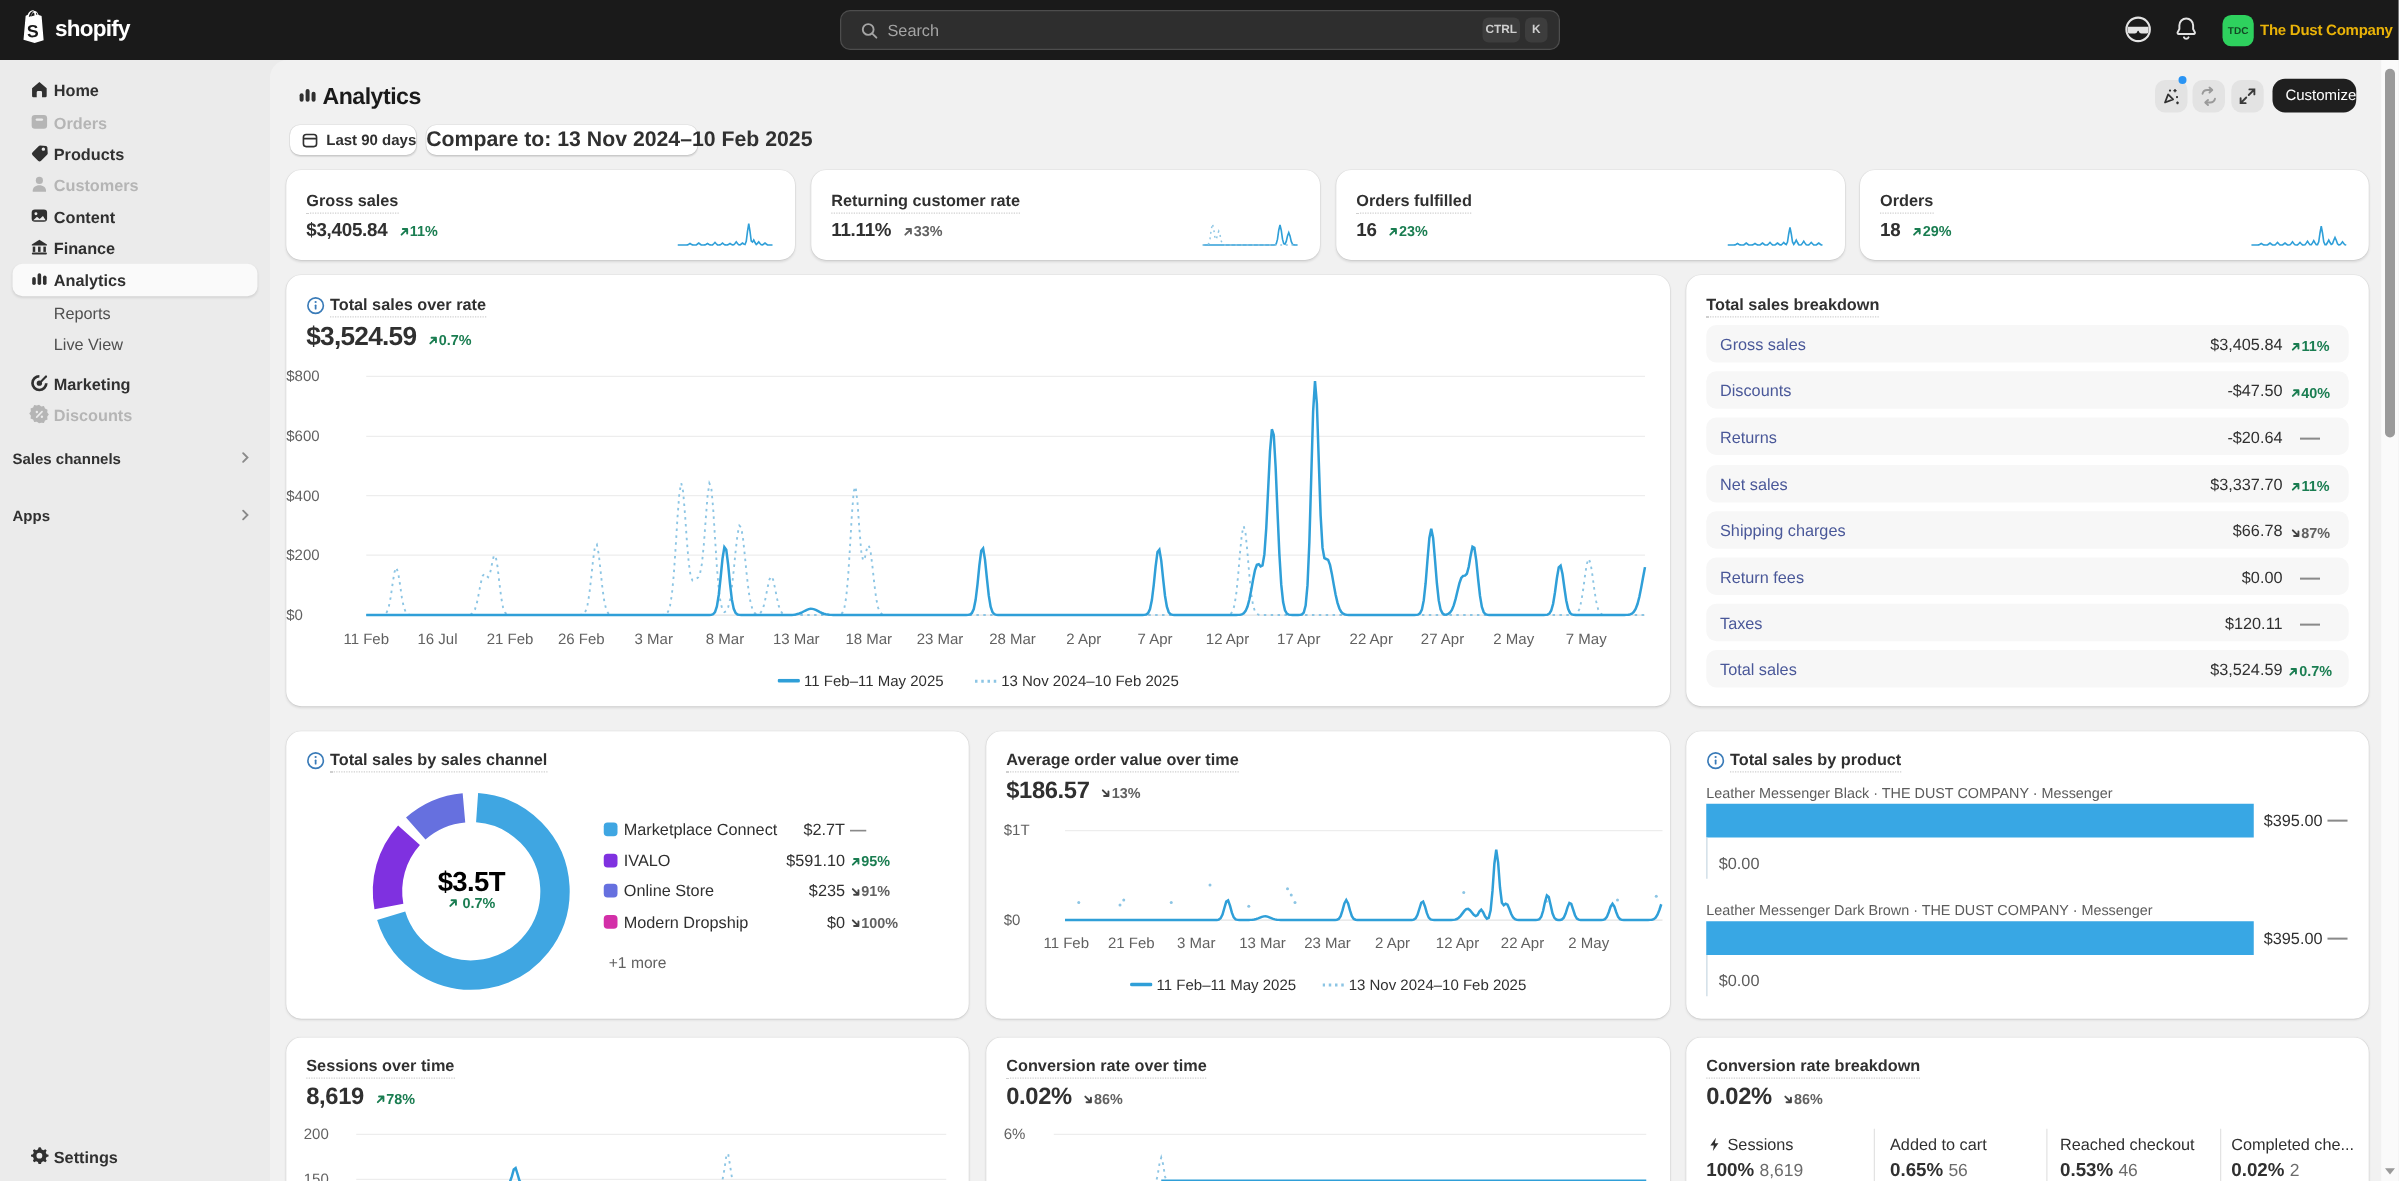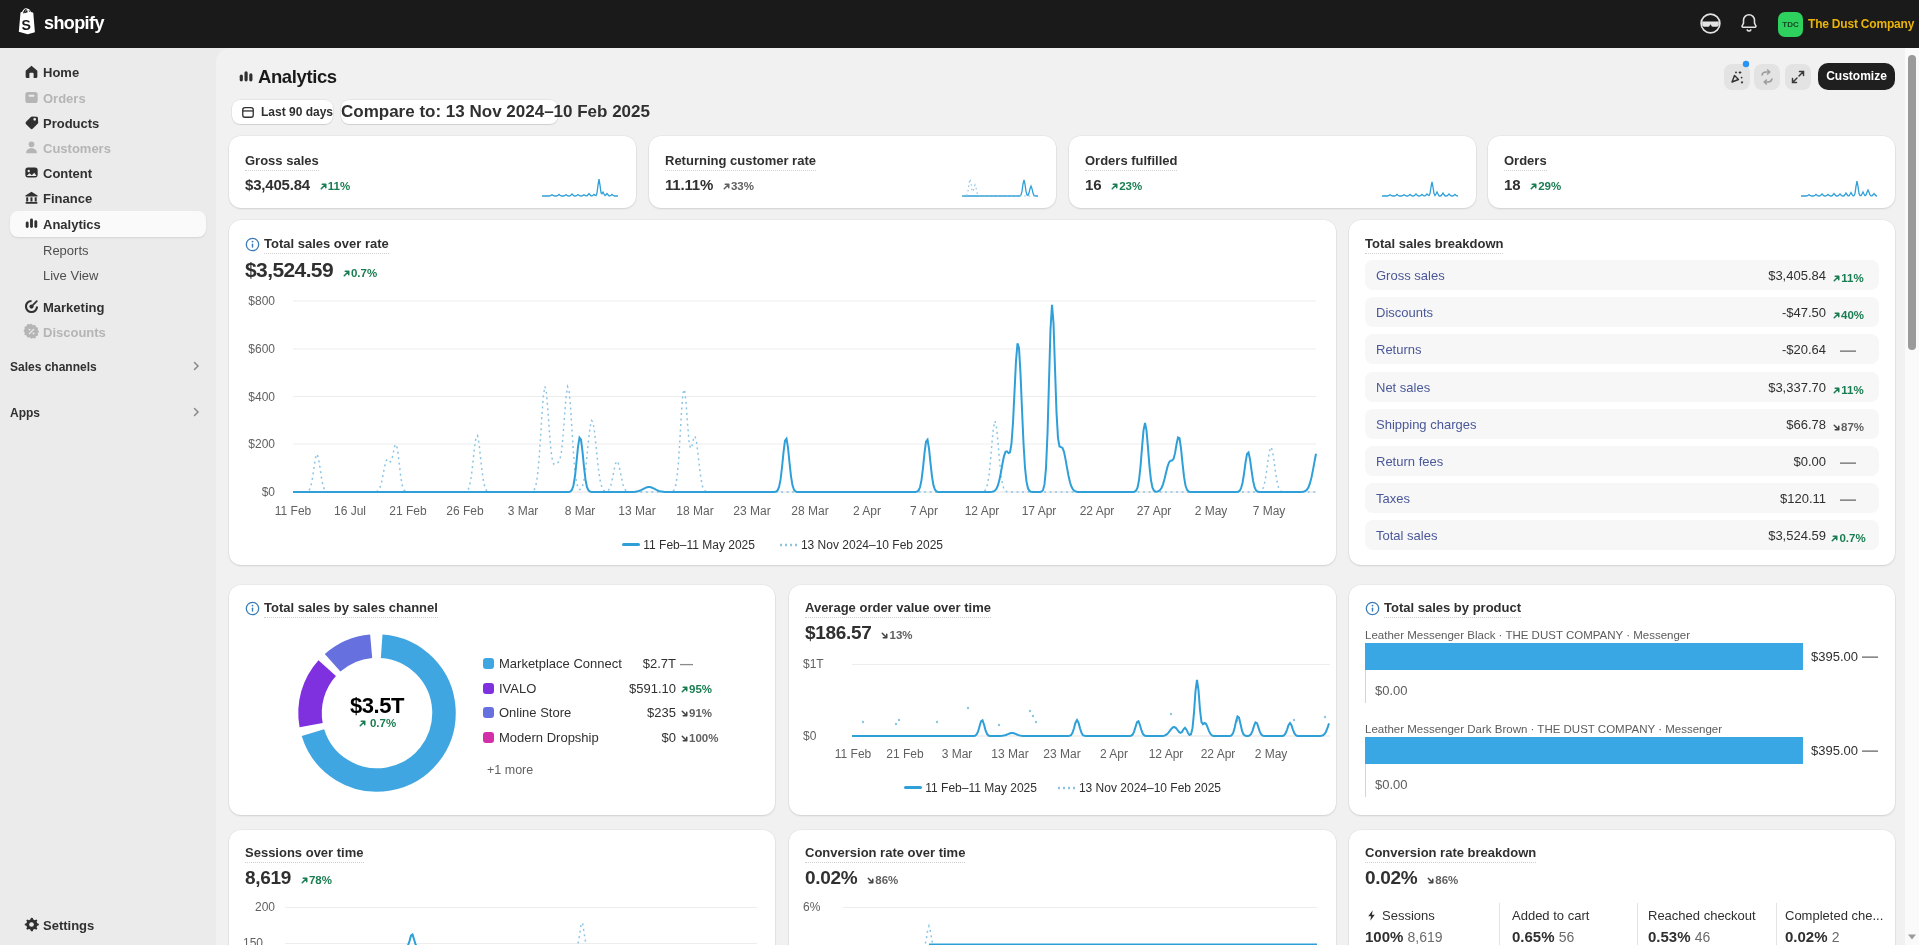--- a/index.html
+++ b/index.html
@@ -6,38 +6,47 @@
 .sidebar { position:absolute; left:0; top:48px; width:216px; height:897px; background:#ebebeb; }
 .main { position:absolute; left:216px; top:48px; width:1703px; height:897px; background:#f1f1f1; border-top-left-radius:14px; }
 .card { position:absolute; background:#fff; border-radius:12px; box-shadow:0 0 0 0.5px rgba(0,0,0,0.06),0 1px 2px rgba(26,26,26,0.12); }
 .ctitle { font-size:13px; font-weight:700; color:#303030; border-bottom:1.5px dotted #cfcfcf; padding-bottom:2px; white-space:nowrap; }
 .statval { font-size:15px; font-weight:700; color:#303030; letter-spacing:-0.2px; }
 .pct { font-size:11.5px; font-weight:700; }
 .bigval { font-size:21px; font-weight:700; color:#303030; letter-spacing:-0.6px; }
 .midval { font-size:19px; font-weight:700; color:#303030; letter-spacing:-0.3px; }
 .xlab,.ylab { position:absolute; font-size:12px; color:#616161; }
 .xlab { text-align:center; }
-.ylab { text-align:right; }
+.ylab { text-align:left; }
 .navitem { position:absolute; left:10px; width:196px; height:26px; font-size:13px; font-weight:700; color:#303030; }
 .navitem .ic { position:absolute; left:13px; top:4px; }
 .navitem .tx { position:absolute; left:33px; top:6px; }
 .brow { position:absolute; left:16px; width:514px; height:30px; background:#f7f7f7; border-radius:8px; }
 .blab { position:absolute; left:11px; top:8px; font-size:13px; color:#4a5899; }
 .bval { position:absolute; right:53px; top:8px; font-size:13px; color:#303030; }
 .bpct { position:absolute; right:12px; top:8px; width:38px; text-align:center; }
 .chip { position:absolute; top:100px; height:24px; white-space:nowrap; background:#fff; border-radius:8px; box-shadow:0 0 0 0.5px rgba(0,0,0,0.09),0 1px 1px rgba(0,0,0,0.1); font-size:12px; font-weight:700; color:#303030; line-height:24px; }
 .hbtn { position:absolute; top:64px; width:26px; height:26px; background:#e3e3e3; border-radius:8px; }
 </style></head><body>
 
 <div class="topbar">
  <svg style="position:absolute;left:15px;top:7px" width="24" height="28" viewBox="0 0 24 28">
   <path d="M7.2 4.8 C7.8 3 9.2 1.2 11.2 1.2 c0.6 0 1.1 0.2 1.5 0.6 c1.6 0.1 2.6 1.4 3.2 3.1 l1.9 0.6 c0.3 0.1 0.5 0.2 0.5 0.5 l1.6 19.2 -7.2 2.1 -8.9 -2.5 1.7 -19 c0 -0.3 0.2 -0.5 0.5 -0.5 z M12.1 3 c-1.2 0.4 -2 1.8 -2.4 3.2 l2.9 -0.9 c0 -0.8 -0.1 -1.7 -0.5 -2.3 z m1.6 1.9 0 0.1 1.3 -0.4 c-0.3 -0.8 -0.7 -1.4 -1.3 -1.6 0.2 0.6 0.3 1.2 0.3 1.9 z M11 2 c-1.6 0.4 -2.6 2.4 -3 4.5 l1.6 -0.5 c0.4 -1.6 1.2 -3.2 2.4 -3.8 -0.3 -0.2 -0.6 -0.3 -1 -0.2 z" fill="#fff"></path>
   <text x="6.6" y="22.8" font-family="Liberation Sans,sans-serif" font-size="14" font-weight="bold" fill="#1a1a1a" transform="rotate(-3 10 18)">S</text>
  </svg>
  <span style="position:absolute;left:44px;top:13px;font-size:18px;font-weight:700;color:#fff;letter-spacing:-0.6px">shopify</span>
+ <div style="position:absolute;left:672px;top:8px;width:576px;height:32px;background:#2e2e2e;border:1px solid #4d4d4d;border-radius:8px">
+   <svg style="position:absolute;left:15px;top:8px" width="15" height="15" viewBox="0 0 16 16">
+        <circle cx="7" cy="7" r="4.6" fill="none" stroke="#a5a5a5" stroke-width="1.6"></circle>
+        <path d="M10.5 10.5 L14 14" stroke="#a5a5a5" stroke-width="1.6" stroke-linecap="round"></path>
+      </svg>
+   <span style="position:absolute;left:37px;top:8px;font-size:13px;color:#a5a5a5">Search</span>
+   <span style="position:absolute;right:31px;top:5px;width:30px;height:20px;background:#3d3d3d;border-radius:5px;color:#cfcfcf;font-size:9.5px;font-weight:700;text-align:center;line-height:20px">CTRL</span>
+   <span style="position:absolute;right:9px;top:5px;width:18px;height:20px;background:#3d3d3d;border-radius:5px;color:#cfcfcf;font-size:9.5px;font-weight:700;text-align:center;line-height:20px">K</span>
+ </div>
  <svg style="position:absolute;left:1698px;top:11px" width="25" height="25" viewBox="0 0 24 24">
       <circle cx="12" cy="12" r="9" fill="none" stroke="#e3e3e3" stroke-width="1.6"></circle>
       <path d="M4 10 h16 v3.2 a2 2 0 0 1 -2 2 h-3.4 a2 2 0 0 1 -2 -1.6 a0.6 0.6 0 0 0 -1.2 0 a2 2 0 0 1 -2 1.6 H6 a2 2 0 0 1 -2 -2 Z" fill="#e3e3e3"></path>
     </svg>
  <svg style="position:absolute;left:1738px;top:12px" width="22" height="22" viewBox="0 0 24 24">
       <path d="M12 3 a6 6 0 0 0 -6 6 v3.2 L4.6 15 a1 1 0 0 0 0.8 1.6 H18.6 a1 1 0 0 0 0.8 -1.6 L18 12.2 V9 a6 6 0 0 0 -6 -6 Z" fill="none" stroke="#e3e3e3" stroke-width="1.7" stroke-linejoin="round"></path>
       <path d="M10 19.5 a2.2 2.2 0 0 0 4 0" fill="none" stroke="#e3e3e3" stroke-width="1.7" stroke-linecap="round"></path>
     </svg>
  <div style="position:absolute;left:1778px;top:12px;width:25px;height:25px;background:#2ed15e;border-radius:7px;color:#124724;font-size:8px;font-weight:700;text-align:center;line-height:25px">TDC</div>
  <span style="position:absolute;left:1808px;top:17px;font-size:12px;font-weight:700;color:#eab308;white-space:nowrap;letter-spacing:-0.2px">The Dust Company</span>
@@ -161,21 +170,21 @@
     <svg style="position:absolute;left:5px;top:5px" width="16" height="16" viewBox="0 0 16 16">
       <path d="M3 6 a4 4 0 0 1 4 -3 h3.2 M13 10 a4 4 0 0 1 -4 3 H5.8" fill="none" stroke="#9a9a9a" stroke-width="1.5" stroke-linecap="round"></path>
       <path d="M8.6 1 L10.8 3 L8.6 5 M7.4 11 L5.2 13 L7.4 15" fill="none" stroke="#9a9a9a" stroke-width="1.5" stroke-linecap="round" stroke-linejoin="round"></path>
     </svg>
   </div>
 <div class="hbtn" style="left:1785px">
     <svg style="position:absolute;left:5px;top:5px" width="16" height="16" viewBox="0 0 16 16">
       <path d="M9.5 2.5 h4 v4 M2.5 9.5 v4 h4 M13.2 2.8 L9 7 M2.8 13.2 L7 9" fill="none" stroke="#3a3a3a" stroke-width="1.5" stroke-linecap="round"></path>
     </svg>
   </div>
-<div style="position:absolute;left:1818px;top:63px;width:77px;height:27px;background:#1f1f1f;border-radius:10px;color:#fff;font-size:12px;font-weight:700;text-align:center;line-height:27px">Customize</div>
+<div style="position:absolute;left:1818px;top:63px;width:67px;height:27px;background:#1f1f1f;border-radius:10px;color:#fff;font-size:12px;font-weight:400;text-align:right;line-height:27px">Customize</div>
 
 <div class="chip" style="left:232px;width:101px">
  <svg style="position:absolute;left:9px;top:5px" width="14" height="14" viewBox="0 0 16 16">
       <rect x="2" y="3" width="12" height="11" rx="2.5" fill="none" stroke="#303030" stroke-width="1.5"></rect>
       <path d="M2 6.8 h12" stroke="#303030" stroke-width="1.5"></path>
     </svg>
  <span style="position:absolute;left:29px">Last 90 days</span>
 </div>
 <div class="chip" style="left:341px;width:217px;text-align:center;font-size:17px">Compare to: 13 Nov 2024–10 Feb 2025</div>
 
@@ -442,21 +451,21 @@
  <span style="position:absolute;left:513px;top:157px;color:#8a8a8a;font-weight:700">—</span>
  <div style="position:absolute;left:16px;top:179px;width:1px;height:33px;background:#c9d9e4"></div>
  <div style="position:absolute;left:26px;top:192px;font-size:13px;color:#5c5c5c">$0.00</div>
 </div>
 
 <div class="card" style="left:229px;top:830px;width:546px;height:200px">
  <span class="ctitle" style="position:absolute;left:16px;top:15px">Sessions over time</span>
  <div style="position:absolute;left:16px;top:37px;white-space:nowrap"><span class="midval">8,619</span>&nbsp; <span class="pct" style="color:#1a7d51"><svg width="9" height="9" viewBox="0 0 10 10" style="vertical-align:-0.5px">
           <path d="M2.5 7.5 L7.5 2.5 M3.6 2.5 H7.5 V6.4" stroke="#1a7d51" stroke-width="1.7" fill="none" stroke-linecap="round" stroke-linejoin="round"></path>
         </svg>78%</span></div>
- <span class="ylab" style="left:14px;top:70px;width:32px;text-align:right">200</span>
+ <span class="ylab" style="left:14px;top:70px;width:32px;text-align:left">200</span>
  <span class="ylab" style="left:14px;top:106px;width:32px;text-align:left">150</span>
  <svg style="position:absolute;left:0;top:0" width="546" height="115">
   <line x1="56" y1="77.5" x2="528" y2="77.5" stroke="#ededed"></line>
   <line x1="56" y1="113.5" x2="528" y2="113.5" stroke="#ededed"></line>
   <path d="M340.0 117.0 L341.5 117.0 L343.0 117.0 L344.5 117.0 L346.0 117.0 L347.5 116.5 L349.0 113.8 L350.5 105.7 L352.0 95.0 L353.5 92.8 L355.0 102.0 L356.5 111.8 L358.0 116.0 L359.5 116.9 L361.0 117.0 L362.5 117.0 L364.0 117.0 L365.5 117.0" stroke="#8cc5e4" stroke-width="1.5" fill="none" stroke-dasharray="2 3.5"></path>
   <path d="M56.0 117.0 L57.5 117.0 L59.0 117.0 L60.5 117.0 L62.0 117.0 L63.5 117.0 L65.0 117.0 L66.5 117.0 L68.0 117.0 L69.5 117.0 L71.0 117.0 L72.5 117.0 L74.0 117.0 L75.5 117.0 L77.0 117.0 L78.5 117.0 L80.0 117.0 L81.5 117.0 L83.0 117.0 L84.5 117.0 L86.0 117.0 L87.5 117.0 L89.0 117.0 L90.5 117.0 L92.0 117.0 L93.5 117.0 L95.0 117.0 L96.5 117.0 L98.0 117.0 L99.5 117.0 L101.0 117.0 L102.5 117.0 L104.0 117.0 L105.5 117.0 L107.0 117.0 L108.5 117.0 L110.0 117.0 L111.5 117.0 L113.0 117.0 L114.5 117.0 L116.0 117.0 L117.5 117.0 L119.0 117.0 L120.5 117.0 L122.0 117.0 L123.5 117.0 L125.0 117.0 L126.5 117.0 L128.0 117.0 L129.5 117.0 L131.0 117.0 L132.5 117.0 L134.0 117.0 L135.5 117.0 L137.0 117.0 L138.5 117.0 L140.0 117.0 L141.5 117.0 L143.0 117.0 L144.5 117.0 L146.0 117.0 L147.5 117.0 L149.0 117.0 L150.5 117.0 L152.0 117.0 L153.5 117.0 L155.0 117.0 L156.5 117.0 L158.0 117.0 L159.5 117.0 L161.0 117.0 L162.5 117.0 L164.0 117.0 L165.5 117.0 L167.0 117.0 L168.5 117.0 L170.0 117.0 L171.5 117.0 L173.0 117.0 L174.5 117.0 L176.0 117.0 L177.5 116.7 L179.0 115.3 L180.5 111.1 L182.0 105.6 L183.5 104.4 L185.0 109.2 L186.5 114.3 L188.0 116.5 L189.5 116.9 L191.0 117.0 L192.5 117.0 L194.0 117.0 L195.5 117.0 L197.0 117.0 L198.5 117.0 L200.0 117.0 L201.5 117.0 L203.0 117.0 L204.5 117.0 L206.0 117.0 L207.5 117.0 L209.0 117.0 L210.5 117.0 L212.0 117.0 L213.5 117.0 L215.0 117.0 L216.5 117.0 L218.0 117.0 L219.5 117.0 L221.0 117.0 L222.5 117.0 L224.0 117.0 L225.5 117.0 L227.0 117.0 L228.5 117.0 L230.0 117.0 L231.5 117.0 L233.0 117.0 L234.5 117.0 L236.0 117.0 L237.5 117.0 L239.0 117.0 L240.5 117.0 L242.0 117.0 L243.5 117.0 L245.0 117.0 L246.5 117.0 L248.0 117.0 L249.5 117.0 L251.0 117.0 L252.5 117.0 L254.0 117.0 L255.5 117.0 L257.0 117.0 L258.5 117.0 L260.0 117.0 L261.5 117.0 L263.0 117.0 L264.5 117.0 L266.0 117.0 L267.5 117.0 L269.0 117.0 L270.5 117.0 L272.0 117.0 L273.5 117.0 L275.0 117.0 L276.5 117.0 L278.0 117.0 L279.5 117.0 L281.0 117.0 L282.5 117.0 L284.0 117.0 L285.5 117.0 L287.0 117.0 L288.5 117.0 L290.0 117.0 L291.5 117.0 L293.0 117.0 L294.5 117.0 L296.0 117.0 L297.5 117.0 L299.0 117.0 L300.5 117.0 L302.0 117.0 L303.5 117.0 L305.0 117.0 L306.5 117.0 L308.0 117.0 L309.5 117.0 L311.0 117.0 L312.5 117.0 L314.0 117.0 L315.5 117.0 L317.0 117.0 L318.5 117.0 L320.0 117.0 L321.5 117.0 L323.0 117.0 L324.5 117.0 L326.0 117.0 L327.5 117.0 L329.0 117.0 L330.5 117.0 L332.0 117.0 L333.5 117.0 L335.0 117.0 L336.5 117.0 L338.0 117.0 L339.5 117.0 L341.0 117.0 L342.5 117.0 L344.0 117.0 L345.5 117.0 L347.0 117.0 L348.5 117.0 L350.0 117.0 L351.5 117.0 L353.0 117.0 L354.5 117.0 L356.0 117.0 L357.5 117.0 L359.0 117.0 L360.5 117.0 L362.0 117.0 L363.5 117.0 L365.0 117.0 L366.5 117.0 L368.0 117.0 L369.5 117.0 L371.0 117.0 L372.5 117.0 L374.0 117.0 L375.5 117.0 L377.0 117.0 L378.5 117.0 L380.0 117.0 L381.5 117.0 L383.0 117.0 L384.5 117.0 L386.0 117.0 L387.5 117.0 L389.0 117.0 L390.5 117.0 L392.0 117.0 L393.5 117.0 L395.0 117.0 L396.5 117.0 L398.0 117.0 L399.5 117.0 L401.0 117.0 L402.5 117.0 L404.0 117.0 L405.5 117.0 L407.0 117.0 L408.5 117.0 L410.0 117.0 L411.5 117.0 L413.0 117.0 L414.5 117.0 L416.0 117.0 L417.5 117.0 L419.0 117.0 L420.5 117.0 L422.0 117.0 L423.5 117.0 L425.0 117.0 L426.5 117.0 L428.0 117.0 L429.5 117.0 L431.0 117.0 L432.5 117.0 L434.0 117.0 L435.5 117.0 L437.0 117.0 L438.5 117.0 L440.0 117.0 L441.5 117.0 L443.0 117.0 L444.5 117.0 L446.0 117.0 L447.5 117.0 L449.0 117.0 L450.5 117.0 L452.0 117.0 L453.5 117.0 L455.0 117.0 L456.5 117.0 L458.0 117.0 L459.5 117.0 L461.0 117.0 L462.5 117.0 L464.0 117.0 L465.5 117.0 L467.0 117.0 L468.5 117.0 L470.0 117.0 L471.5 117.0 L473.0 117.0 L474.5 117.0 L476.0 117.0 L477.5 117.0 L479.0 117.0 L480.5 117.0 L482.0 117.0 L483.5 117.0 L485.0 117.0 L486.5 117.0 L488.0 117.0 L489.5 117.0 L491.0 117.0 L492.5 117.0 L494.0 117.0 L495.5 117.0 L497.0 117.0 L498.5 117.0 L500.0 117.0 L501.5 117.0 L503.0 117.0 L504.5 117.0 L506.0 117.0 L507.5 117.0 L509.0 117.0 L510.5 117.0 L512.0 117.0 L513.5 117.0 L515.0 117.0 L516.5 117.0 L518.0 117.0 L519.5 117.0 L521.0 117.0 L522.5 117.0 L524.0 117.0 L525.5 117.0 L527.0 117.0" stroke="#2f9fd8" stroke-width="2" fill="none"></path>
  </svg>
 </div>
 <div class="card" style="left:789px;top:830px;width:547px;height:200px">
  <span class="ctitle" style="position:absolute;left:16px;top:15px">Conversion rate over time</span>

